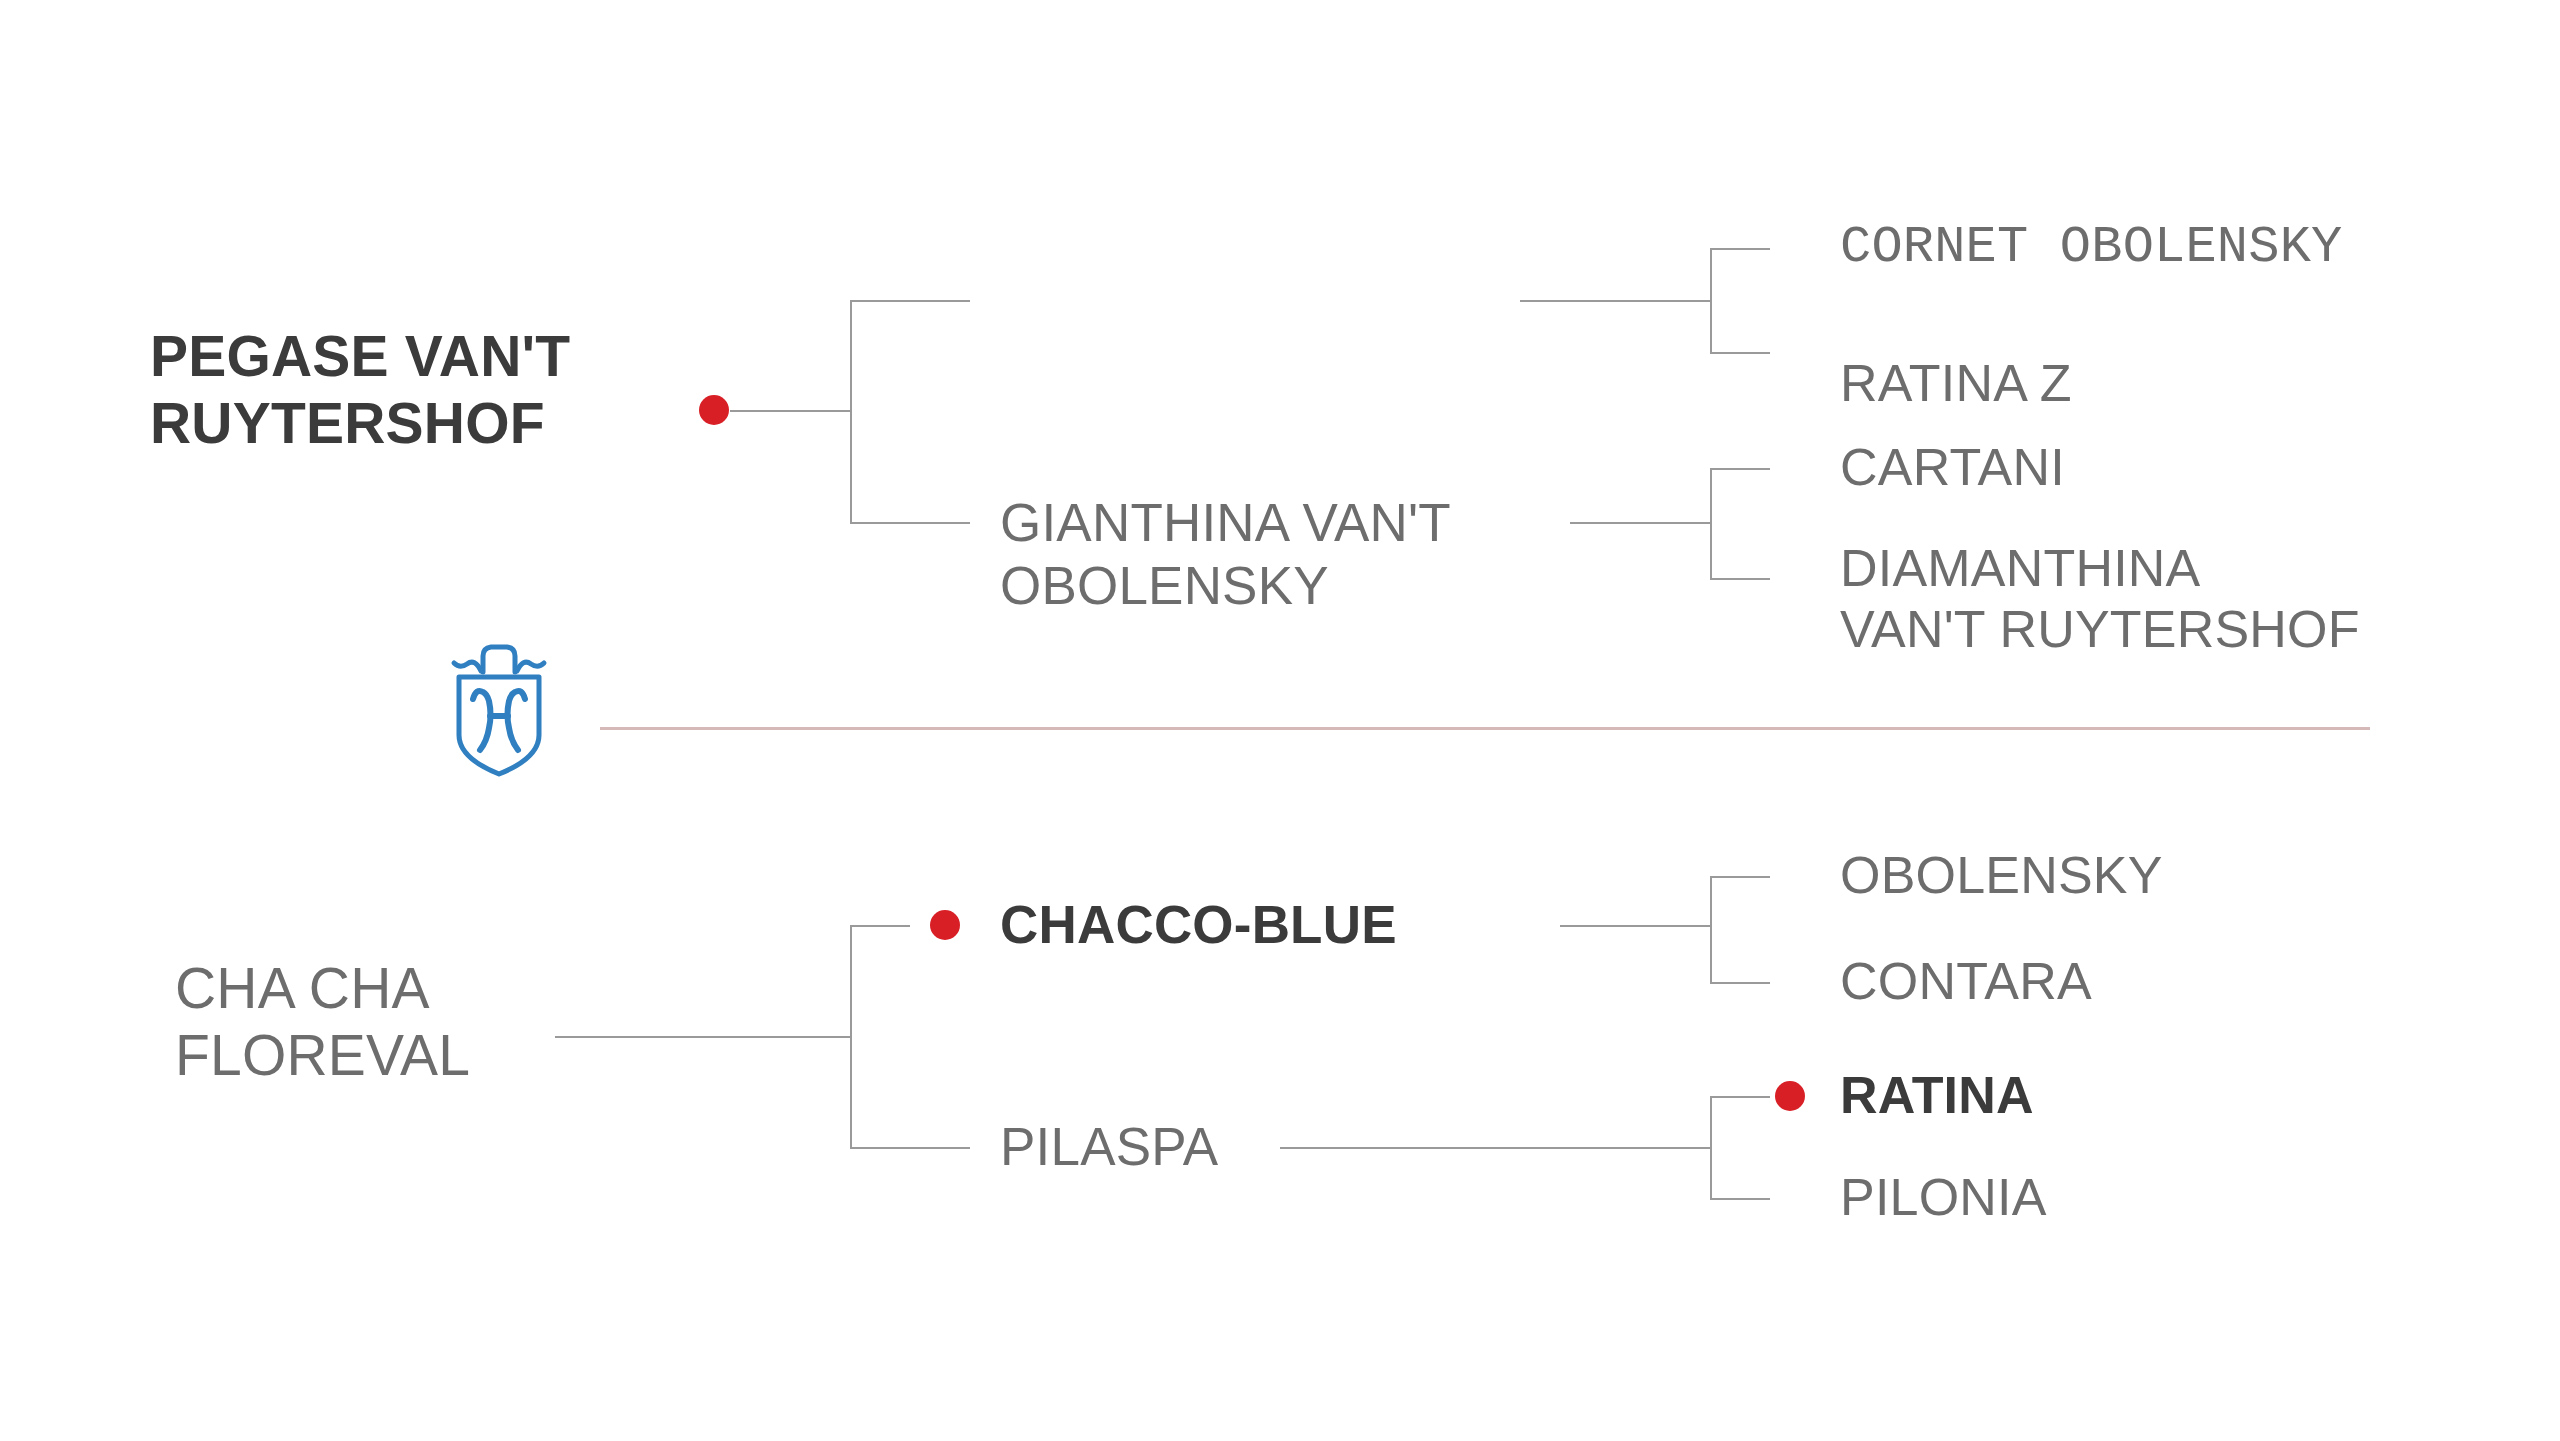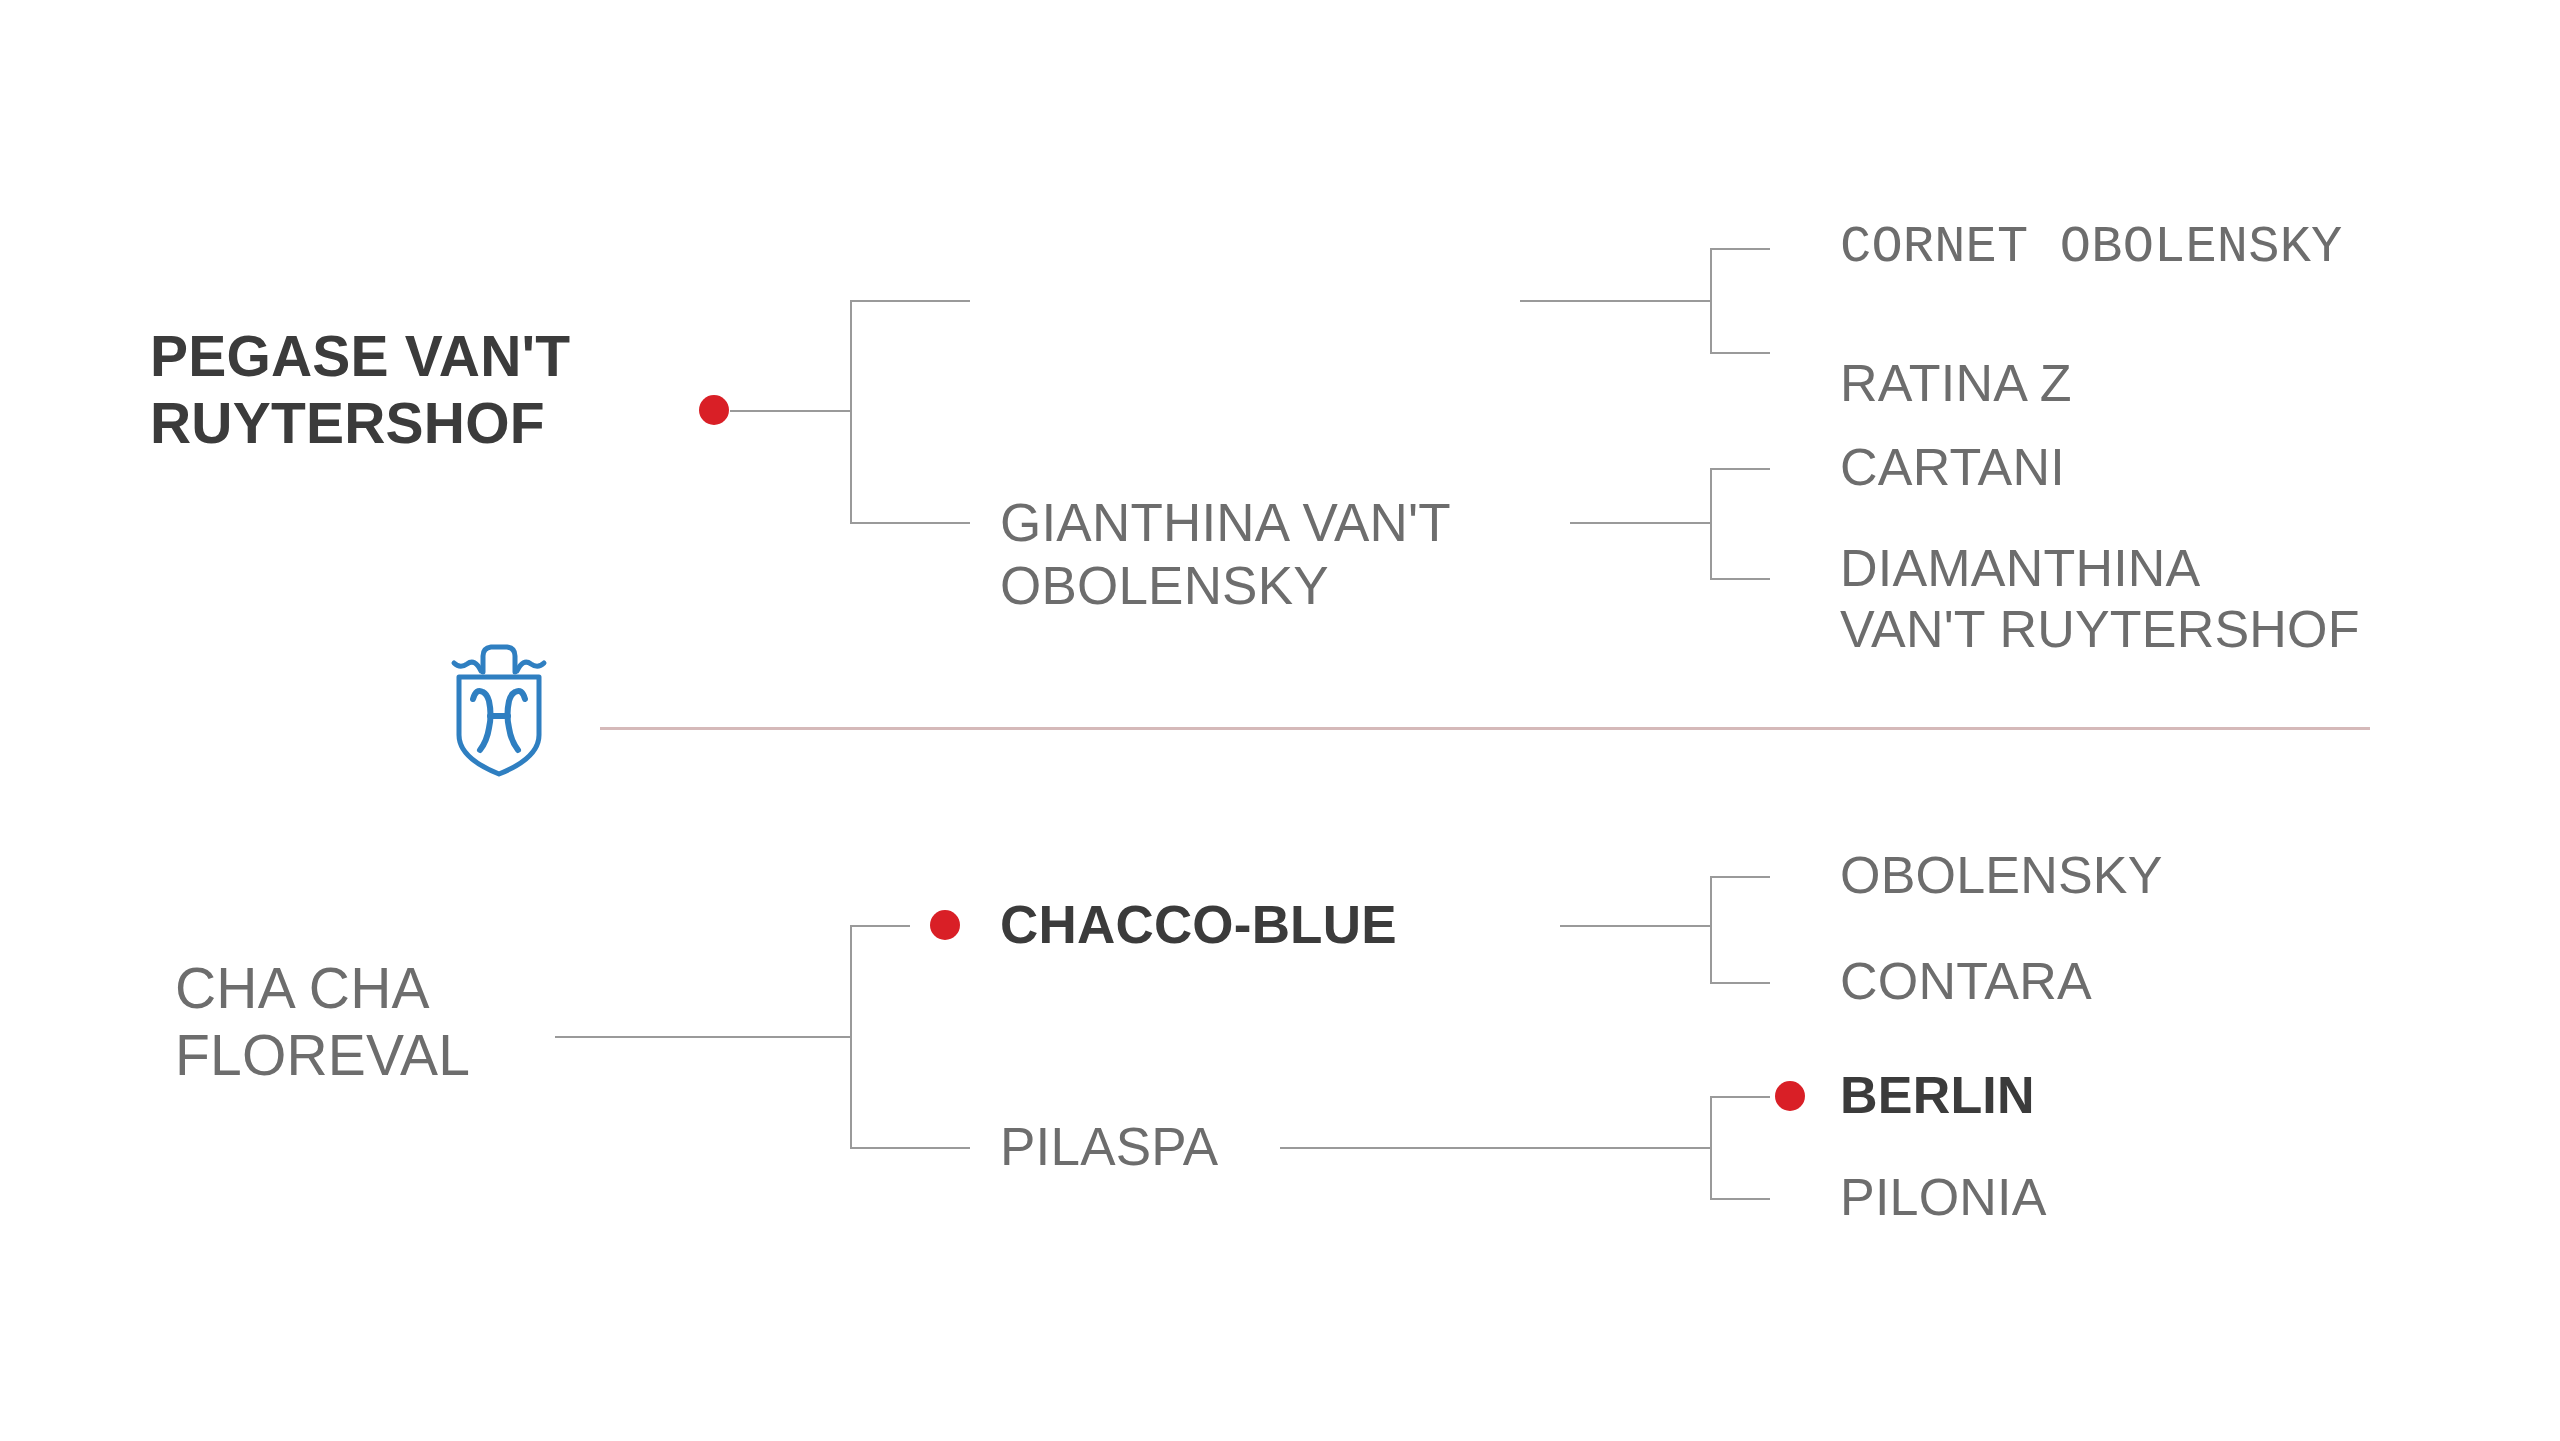--- a/index.html
+++ b/index.html
@@ -155,17 +155,17 @@
   <div class="vline" style="left:1710px; top:1096px; height:102px;"></div>
   <div class="hline" style="left:1710px; top:1096px; width:60px;"></div>
   <div class="hline" style="left:1710px; top:1198px; width:60px;"></div>
 
   <div class="name gen3 vc" style="left:1840px; top:876px;">OBOLENSKY</div>
 
   <div class="name gen3 vc" style="left:1840px; top:982px;">CONTARA</div>
 
   <div class="dot" style="left:1790px; top:1096px;"></div>
 
-  <div class="name gen3 bold vc" style="left:1840px; top:1096px;">BERLIN</div>
+  <div class="name gen3 bold vc" style="left:1840px; top:1096px;">RATINA</div>
 
   <div class="name gen3 vc" style="left:1840px; top:1198px;">PILONIA</div>
 
 </div>
 
 </body></html>

